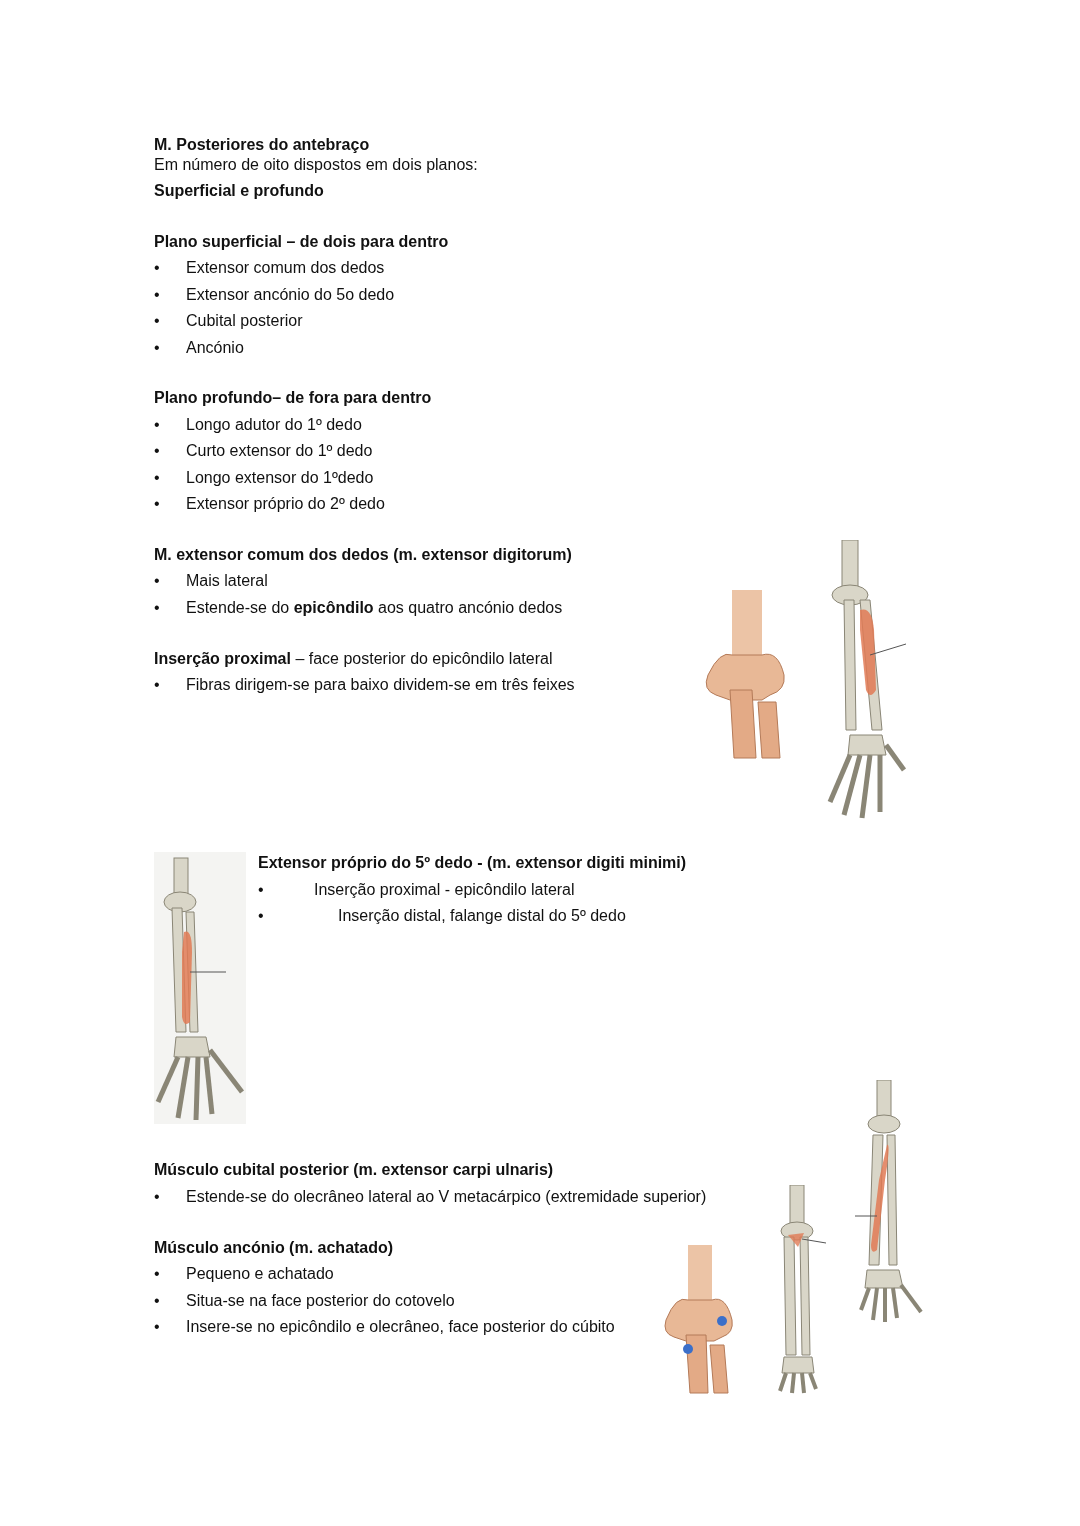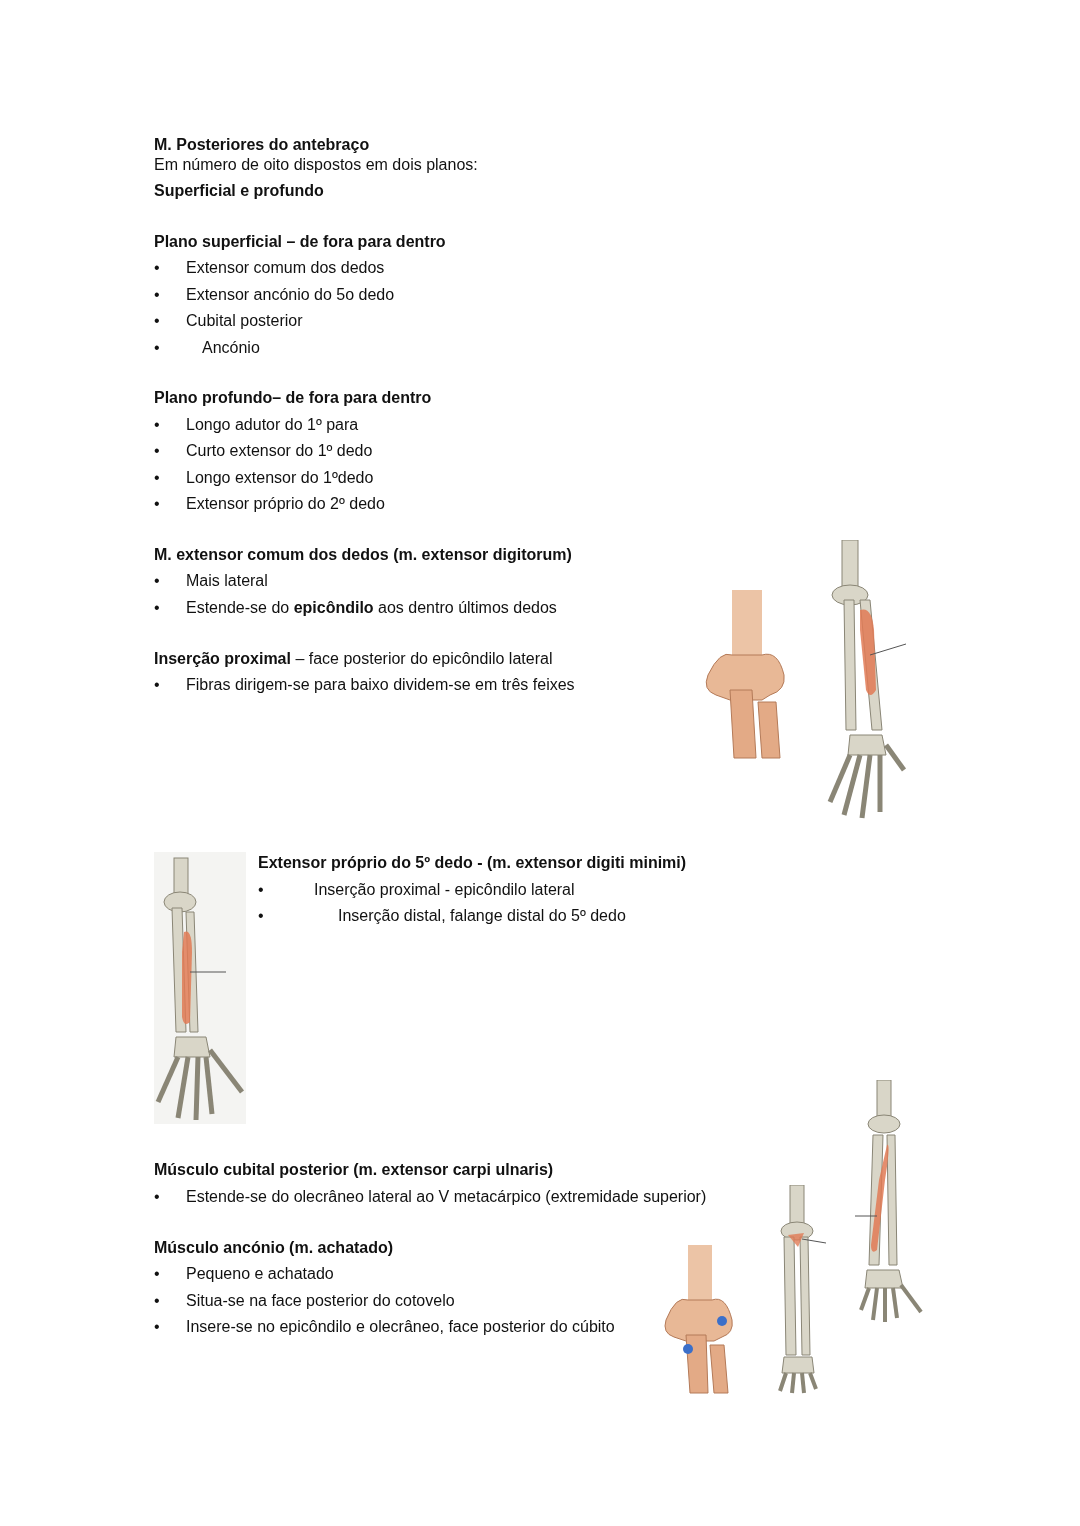--- a/index.html
+++ b/index.html
@@ -12,45 +12,45 @@
     .bullet .txt { position: absolute; white-space: nowrap; text-align: center; }
     .fig { position: absolute; }
   </style>
 </head>
 <body>
 
 <div class="line b" style="top:135px">M. Posteriores do antebraço</div>
 <div class="line" style="top:155px">Em número de oito dispostos em dois planos:</div>
 <div class="line b" style="top:181px">Superficial e profundo</div>
 
-<div class="line b" style="top:232px">Plano superficial – de fora para dentro</div>
+<div class="line b" style="top:232px">Plano superficial – de dois para dentro</div>
 <div>
   <div class="bullet" style="left:154px;top:258px">
       <span class="dot">•</span>
       <span class="txt" style="left:32px">Extensor comum dos dedos</span>
     </div>
   <div class="bullet" style="left:154px;top:285px">
       <span class="dot">•</span>
       <span class="txt" style="left:32px">Extensor ancónio do 5o dedo</span>
     </div>
   <div class="bullet" style="left:154px;top:311px">
       <span class="dot">•</span>
       <span class="txt" style="left:32px">Cubital posterior</span>
     </div>
   <div class="bullet" style="left:154px;top:338px">
       <span class="dot">•</span>
-      <span class="txt" style="left:48px">Ancónio</span>
+      <span class="txt" style="left:32px">Ancónio</span>
     </div>
 </div>
 
 <div class="line b" style="top:388px">Plano profundo– de fora para dentro</div>
 <div>
   <div class="bullet" style="left:154px;top:415px">
       <span class="dot">•</span>
-      <span class="txt" style="left:32px">Longo adutor do 1º para</span>
+      <span class="txt" style="left:32px">Longo adutor do 1º dedo</span>
     </div>
   <div class="bullet" style="left:154px;top:441px">
       <span class="dot">•</span>
       <span class="txt" style="left:32px">Curto extensor do 1º dedo</span>
     </div>
   <div class="bullet" style="left:154px;top:468px">
       <span class="dot">•</span>
       <span class="txt" style="left:32px">Longo extensor do 1ºdedo</span>
     </div>
   <div class="bullet" style="left:154px;top:494px">
@@ -59,21 +59,21 @@
     </div>
 </div>
 
 <div class="line b" style="top:545px">M. extensor comum dos dedos (m. extensor digitorum)</div>
 <div class="bullet" style="left:154px;top:571px">
     <span class="dot">•</span>
     <span class="txt" style="left:32px">Mais lateral</span>
   </div>
 <div class="bullet" style="left:154px;top:598px">
     <span class="dot">•</span>
-    <span class="txt" style="left:32px"><span>Estende-se do </span><span class="b">epicôndilo</span><span> aos dentro últimos dedos</span></span>
+    <span class="txt" style="left:32px"><span>Estende-se do </span><span class="b">epicôndilo</span><span> aos quatro ancónio dedos</span></span>
   </div>
 <div class="line" style="top:649px"><span class="b">Inserção proximal</span><span> – face posterior do epicôndilo lateral</span></div>
 <div class="bullet" style="left:154px;top:675px">
     <span class="dot">•</span>
     <span class="txt" style="left:32px">Fibras dirigem-se para baixo dividem-se em três feixes</span>
   </div>
 
 <svg class="fig" style="left:700px;top:590px" width="90" height="170" viewBox="0 0 90 170">
   <rect x="32" y="0" width="30" height="70" fill="#ecc4a6"></rect>
   <path d="M8 85 Q20 60 32 65 L62 65 Q78 60 84 85 Q86 100 70 105 L62 110 L30 110 L16 105 Q2 100 8 85Z" fill="#e8b896" stroke="#b47a58" stroke-width="1"></path>

